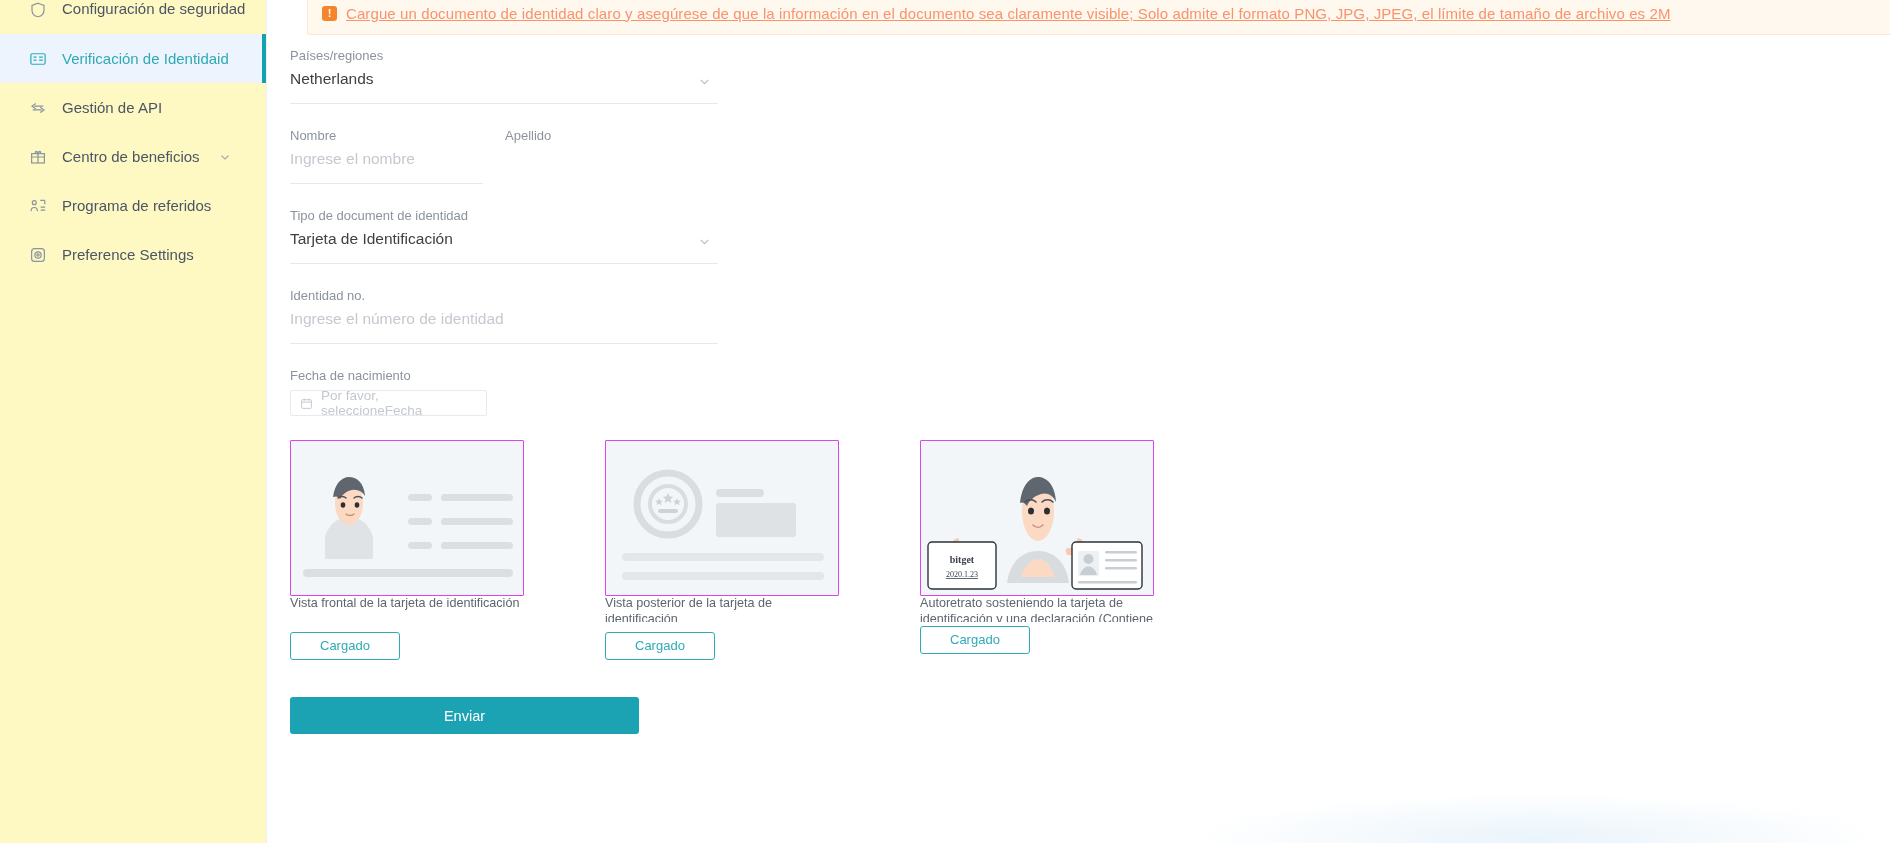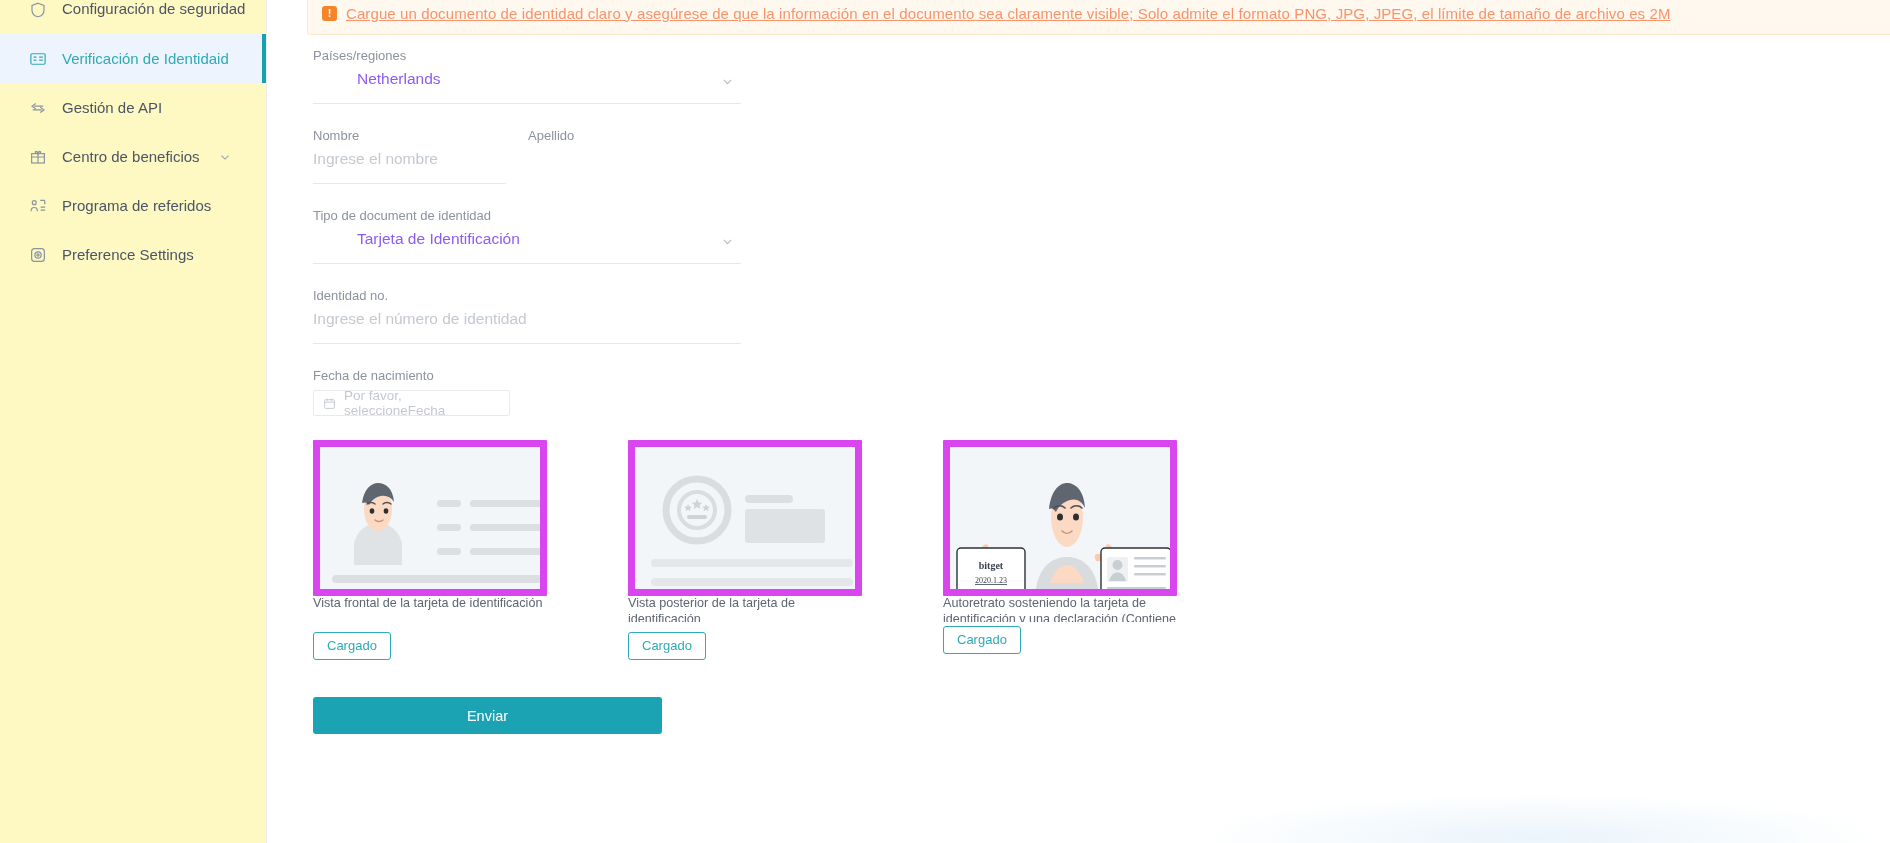--- a/index.html
+++ b/index.html
@@ -56,30 +56,30 @@
     padding: 0 14px;
   }
   .alert .warn-ico {
     width: 15px; height: 15px; flex: 0 0 15px;
     background: #f5842a; border-radius: 3px;
     display:flex; align-items:center; justify-content:center;
     color:#fff; font-size: 11px; font-weight: bold; line-height: 1;
   }
   .alert .msg { font-size: 15px; color: #f9936b; letter-spacing: 0.1px; text-decoration: underline; }
 
-  .form { position: absolute; left: 46px; top: 48px; width: 1100px; }
+  .form { position: absolute; left: 23px; top: 48px; width: 1100px; }
 
   .field-label { font-size: 13px; color: #8c939e; margin-bottom: 7px; }
   .underline-row {
     width: 428px; position: relative;
     border-bottom: 1px solid #e6e8eb;
     height: 34px;
     display: flex; align-items: flex-start;
   }
-  .underline-row .val { font-size: 15.5px; color: #8b5cf6; margin-left: 44px; }
+  .underline-row .val { font-size: 15.5px; color: #404040; }
   .underline-row .ph  { font-size: 15.5px; color: #c4c9d0; }
   .underline-row .chev-dd {
     position: absolute; right: 6px; top: 4px; color: #b6bcc4; display:flex;
   }
   .row-2col { display: flex; gap: 0; margin-top: 8px; }
   .col-half { width: 215px; }
   .col-half .underline-row { width: 193px; }
 
   .blk { margin-bottom: 24px; }
 
@@ -92,35 +92,35 @@
   }
   .datebox .cal { color: #c4c9d0; display:flex; }
 
   
   .cards { display: flex; gap: 0; margin-top: 18px; }
   .card-wrap { width: 274px; margin-right: 41px; }
   .card-wrap.third { margin-right: 0; }
   .card {
     width: 234px; height: 156px;
     background: #f2f6f9;
-    border: 7px solid #d946ef;
+    border: 1px solid #d946ef;
     position: relative; overflow: hidden;
     border-radius: 1px;
   }
   .caption {
     font-size: 12.6px; color: #5c6570;
     line-height: 1.24; width: 236px;
   }
   .caption.clip3 { height: 26px; overflow: hidden; }
   .upload-btn {
     margin-top: 10px;
     display: inline-block;
     border: 1px solid #2eabb6; border-radius: 3px;
     color: #2eabb6; background: #fff;
-    font-size: 13px; padding: 6px 13px 7px; cursor: pointer;
+    font-size: 13px; padding: 6px 29px 7px; cursor: pointer;
     line-height: 1;
   }
   .third .upload-btn { margin-top: 4px; }
 
   
   .submit {
     margin-top: 37px;
     width: 349px; height: 37px;
     background: #1ba2b3; color: #fff;
     border: none; border-radius: 3px;

